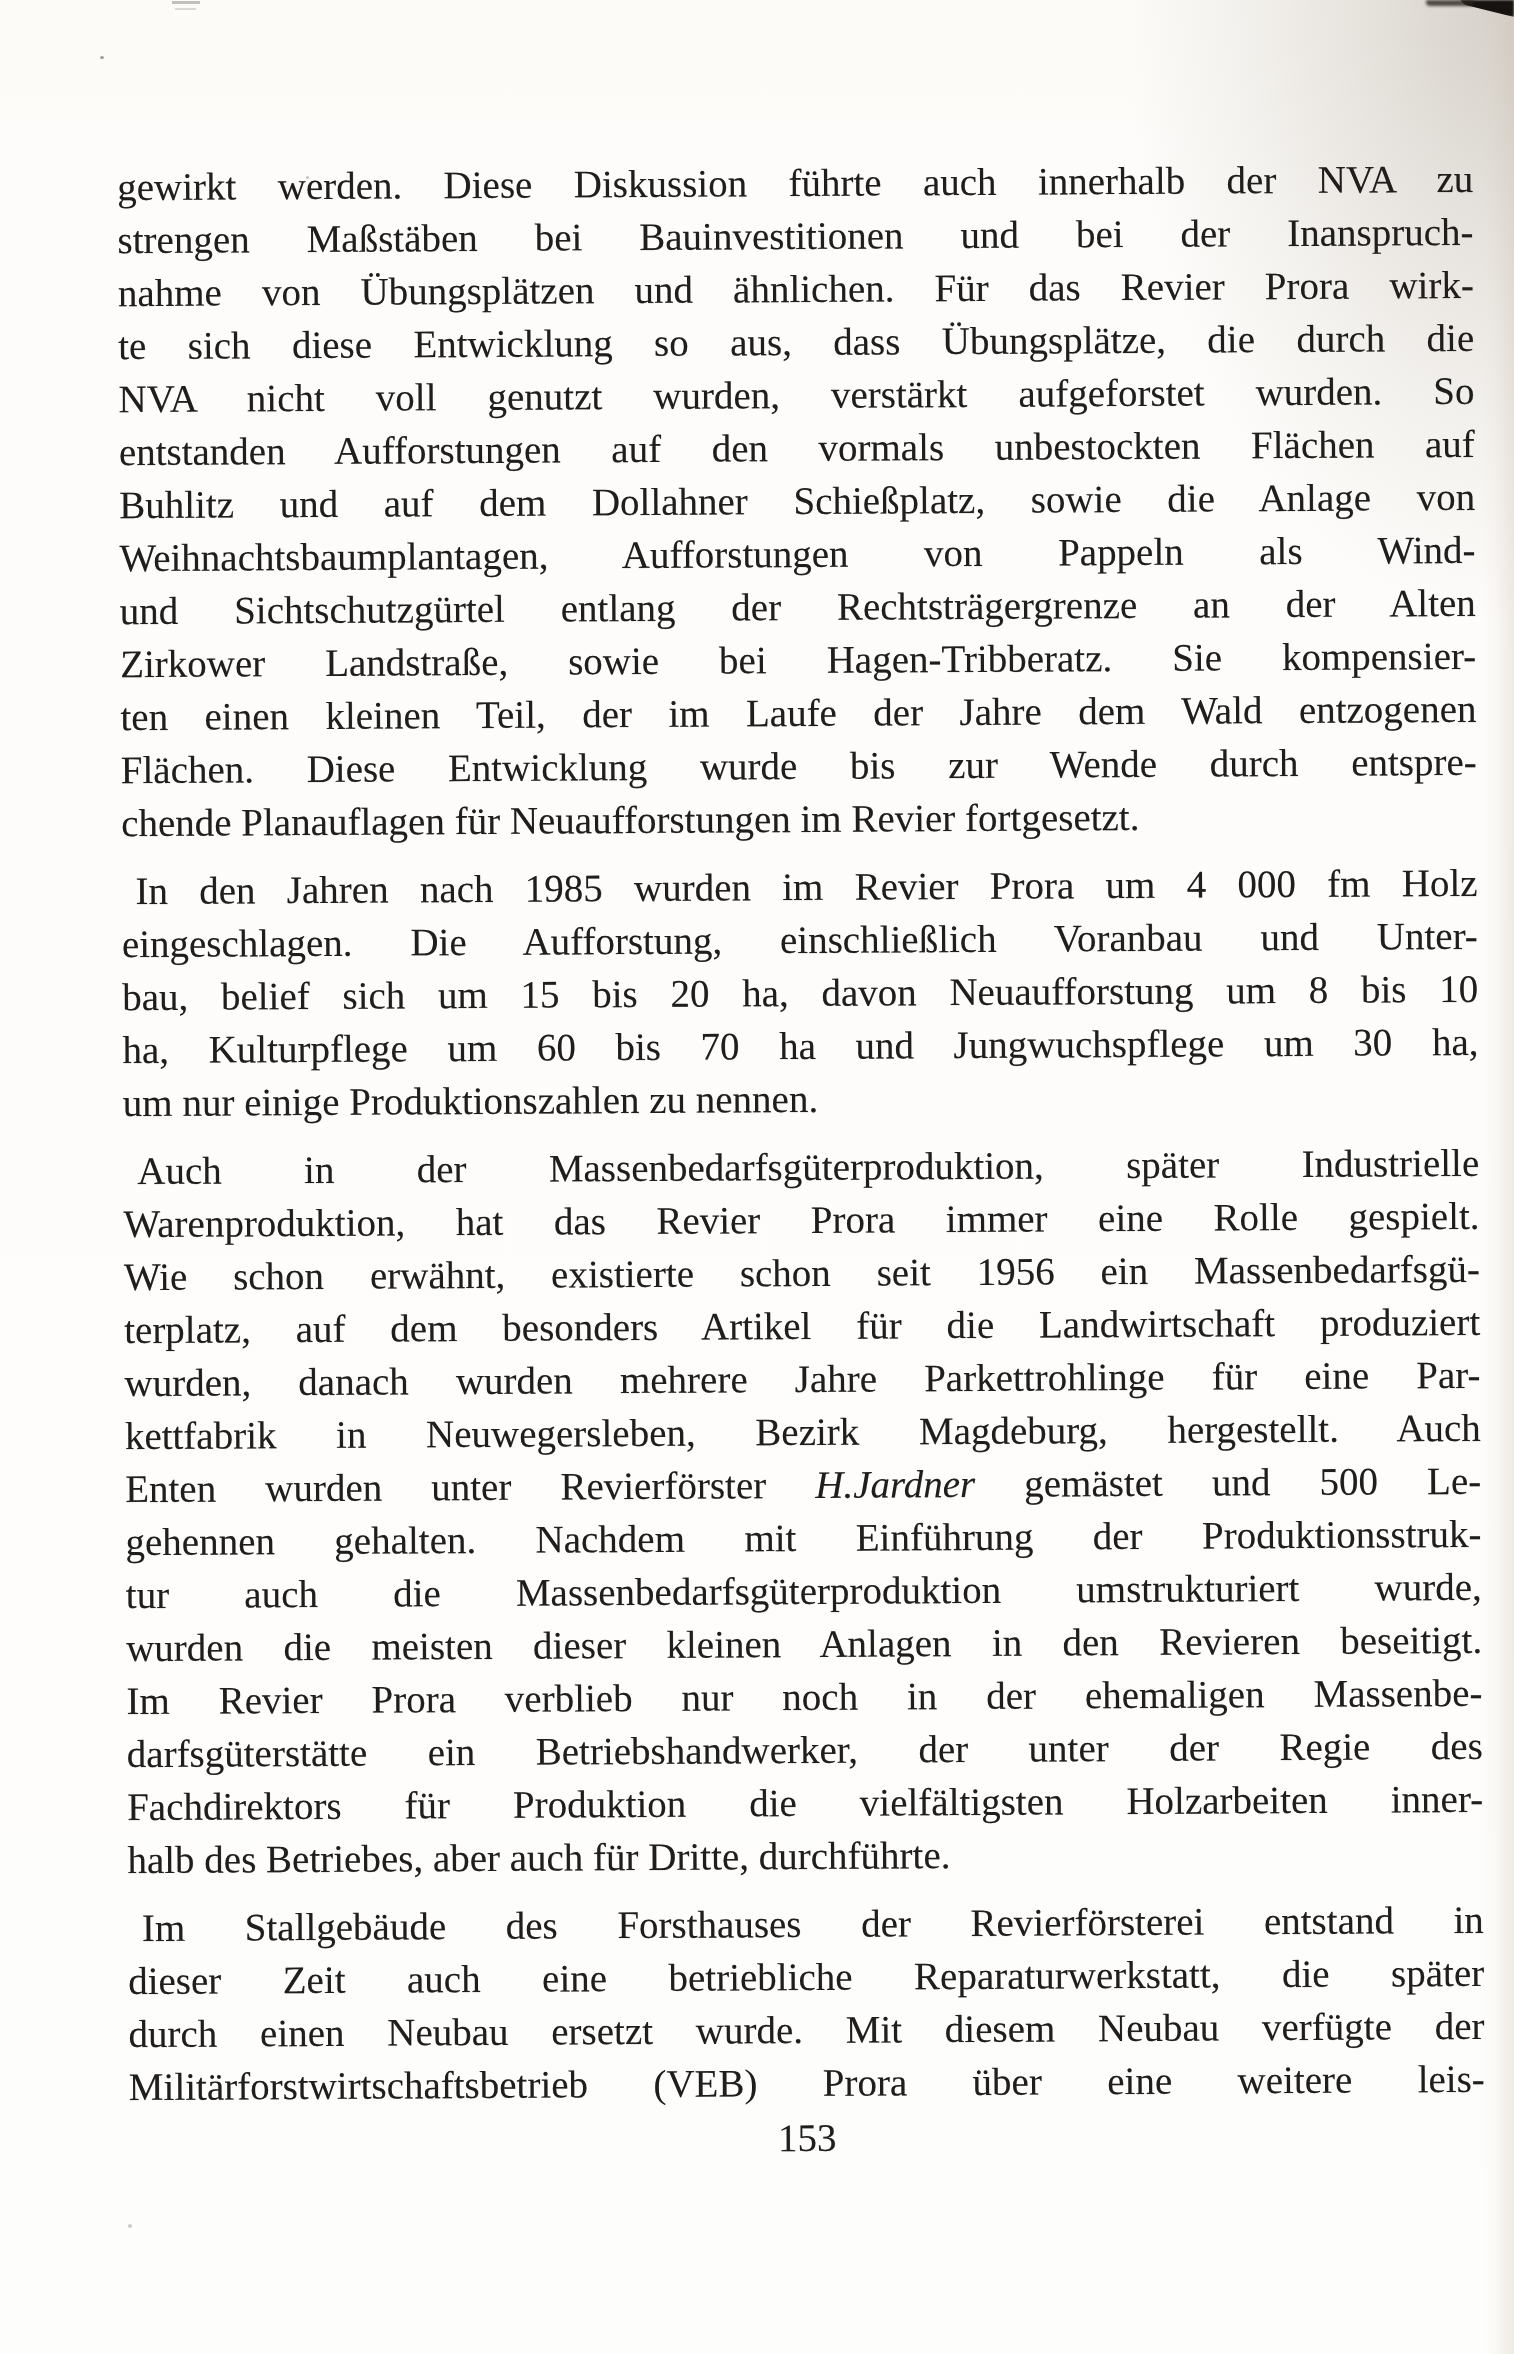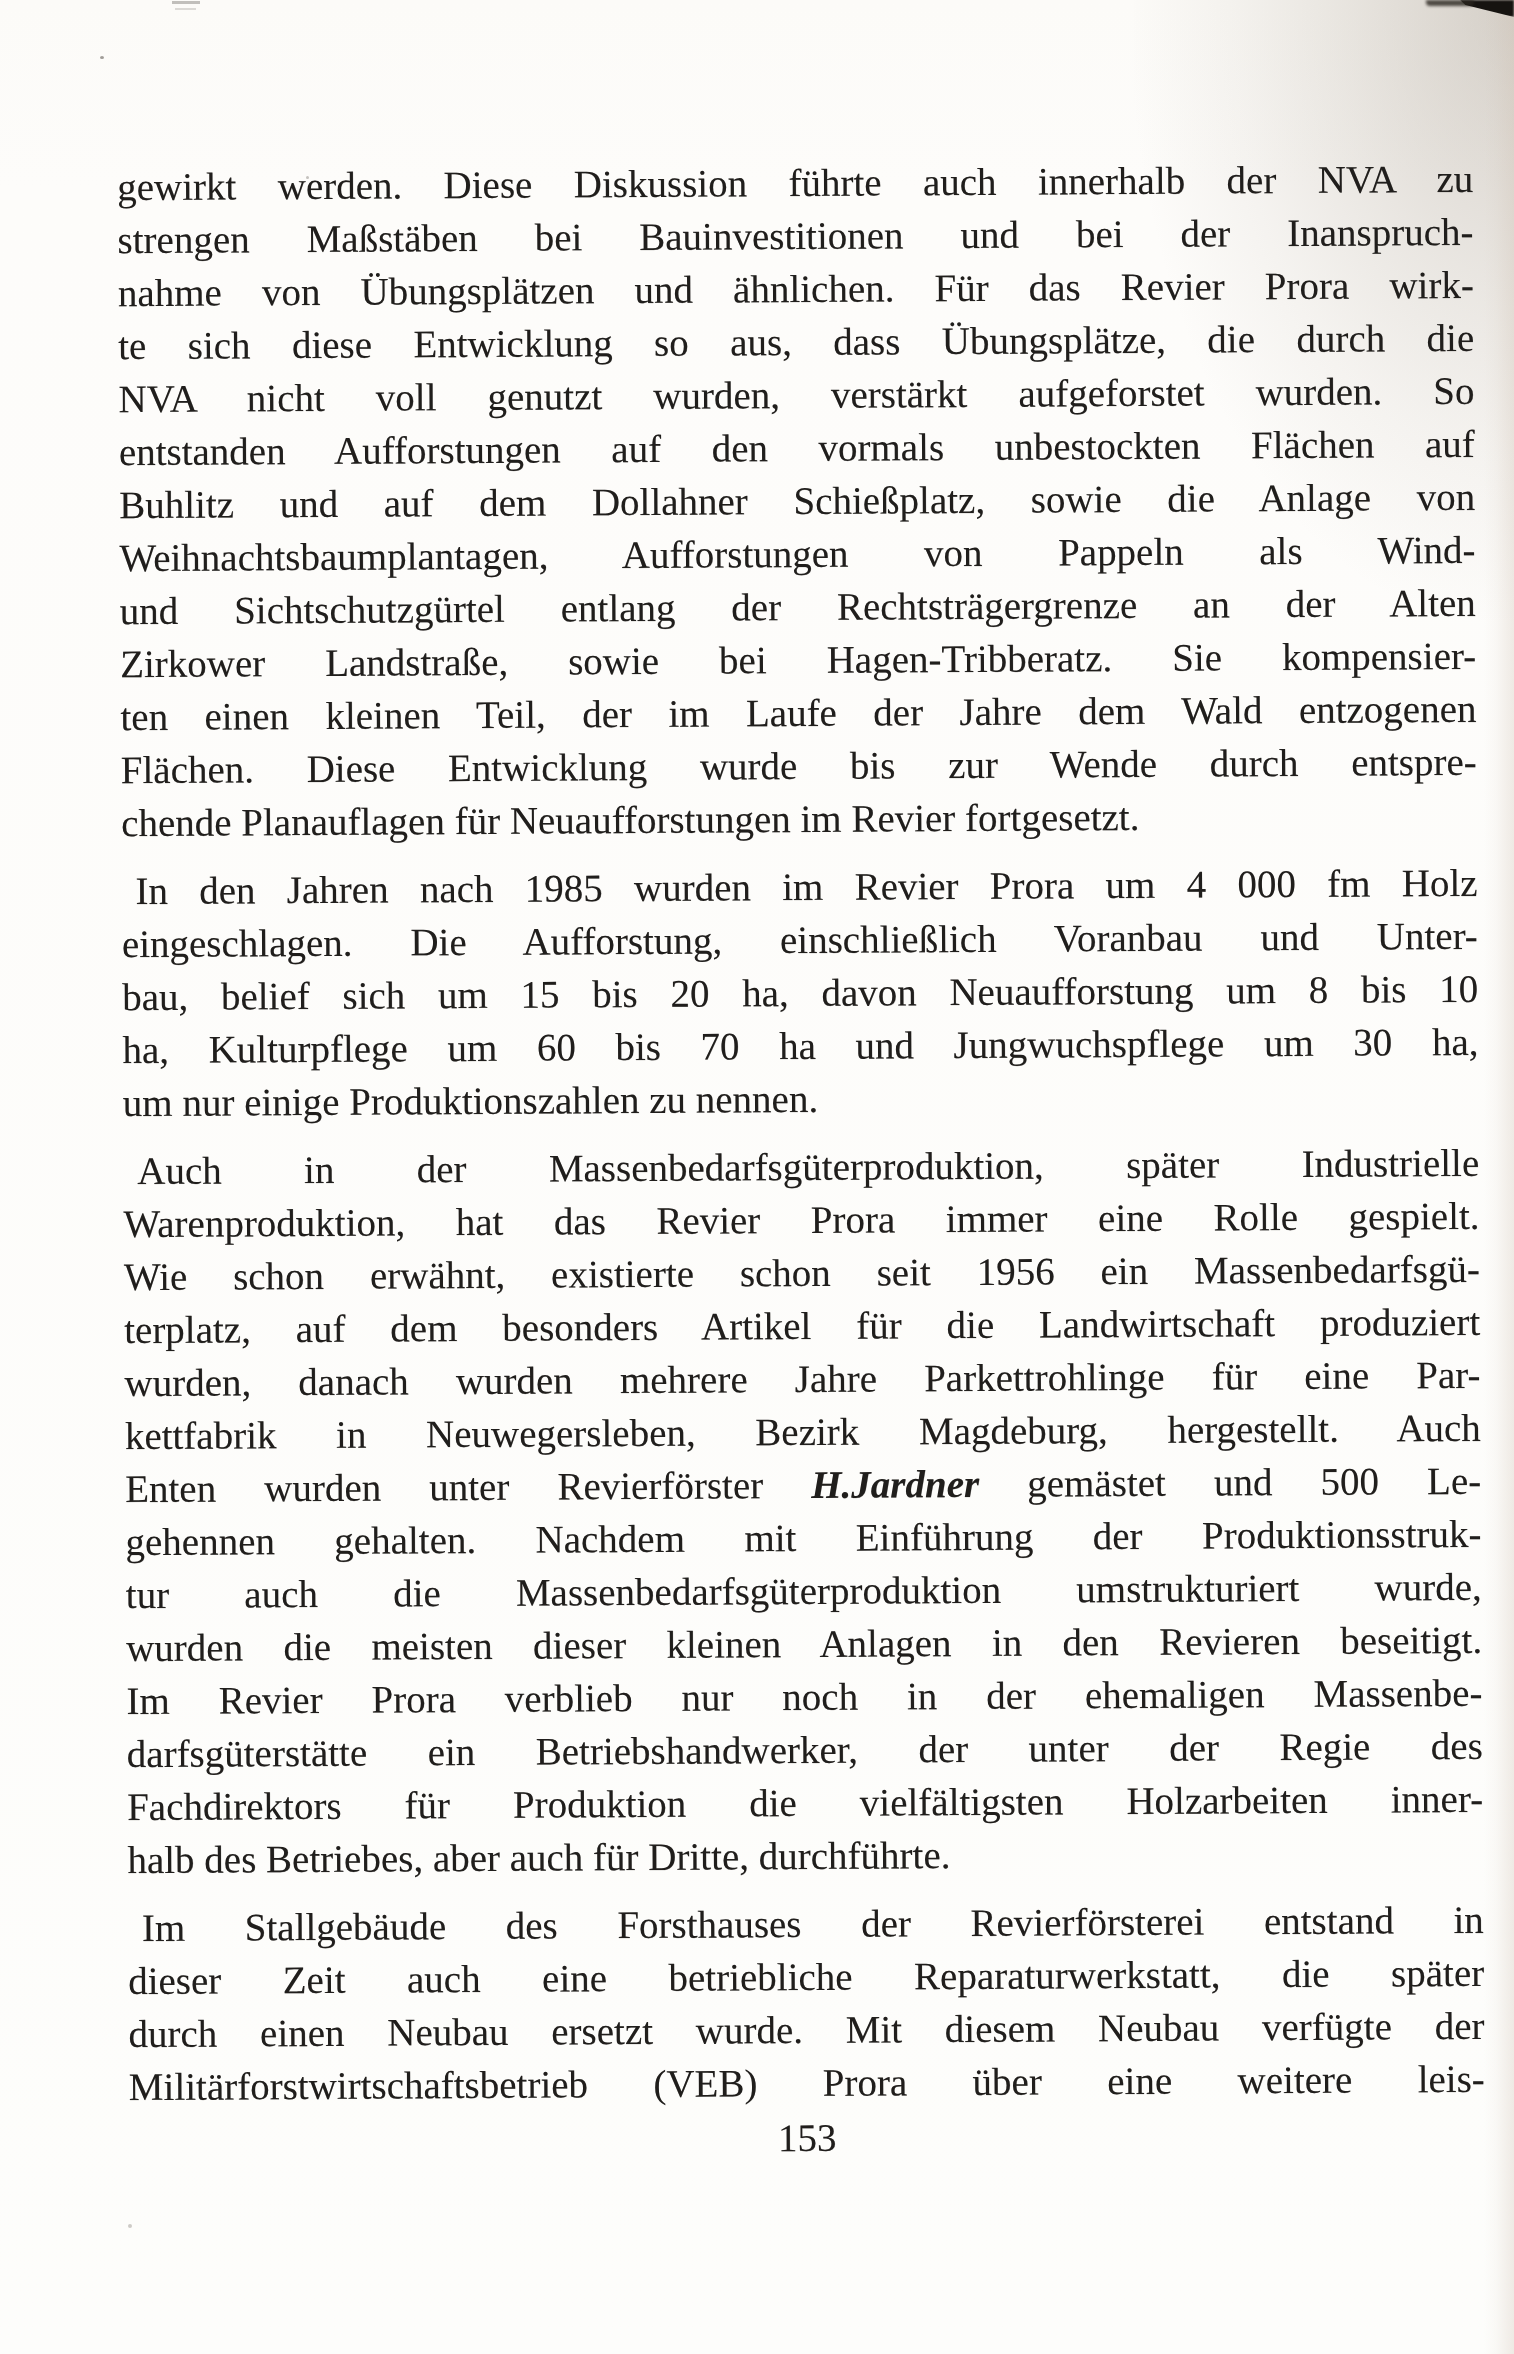--- a/index.html
+++ b/index.html
@@ -66,21 +66,21 @@
   }
   .para { margin: 0; }
   .para + .para { margin-top: 15px; }
   .line {
     text-align: justify;
     text-align-last: justify;
     min-height: 53px;
   }
   .line.last { text-align-last: left; }
   .line.ind  { text-indent: 14px; }
-  .it { font-style: italic; font-weight: bold; }
+  .it { font-style: italic; }
   .page-number {
     margin-top: 2px;
     text-align: center;
     text-align-last: center;
   }
 </style>
 </head>
 <body>
 
 <div class="page">

